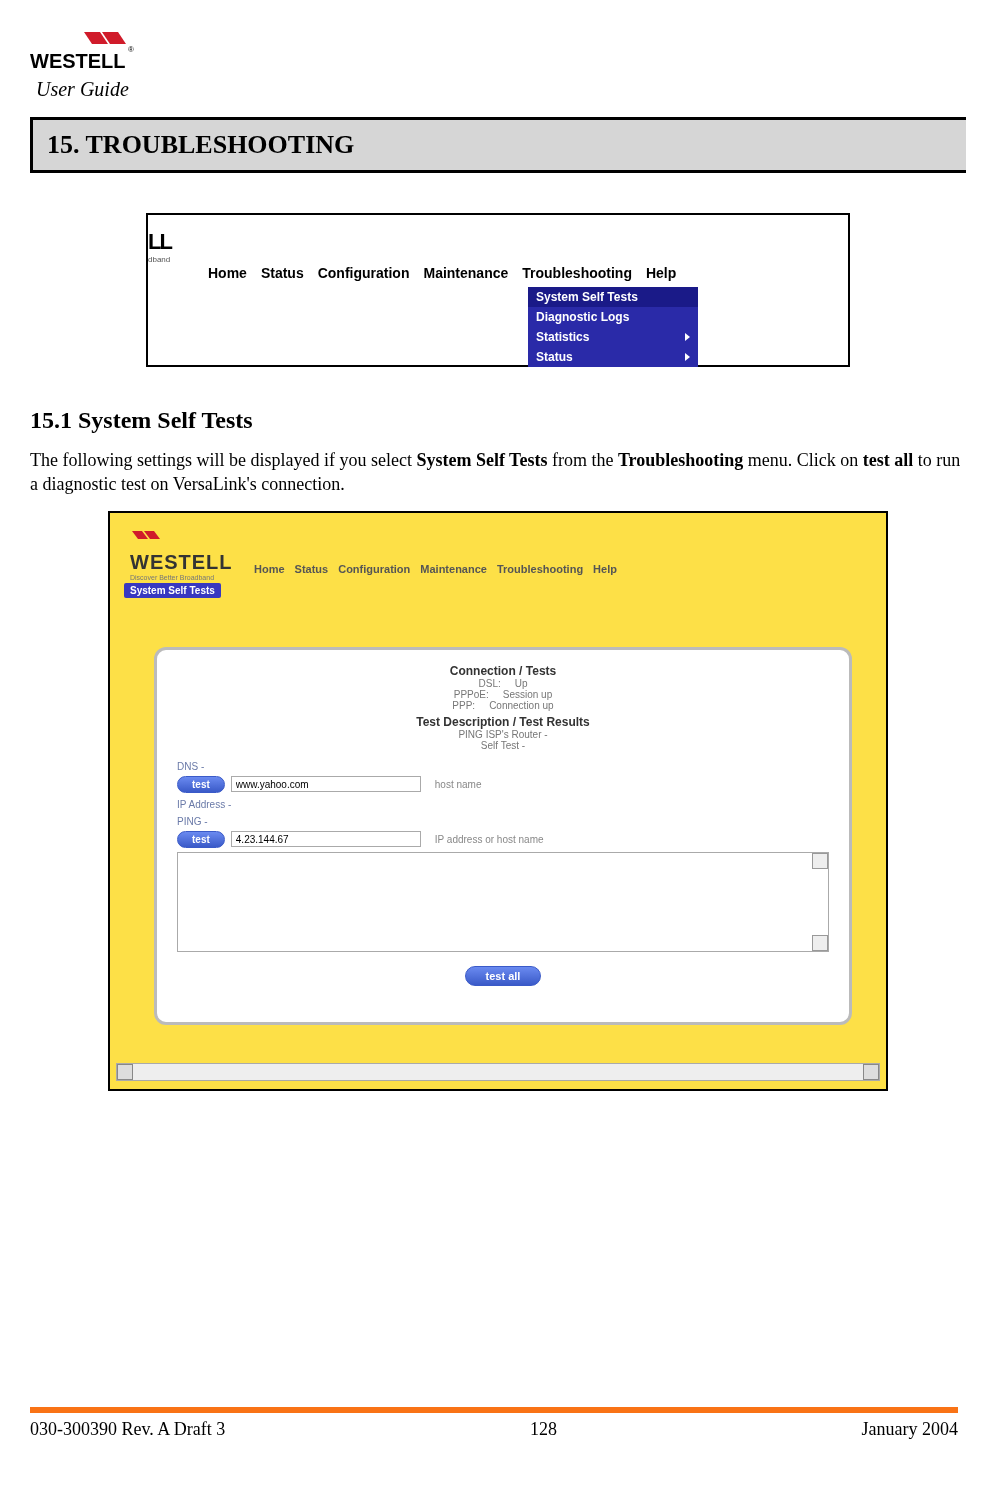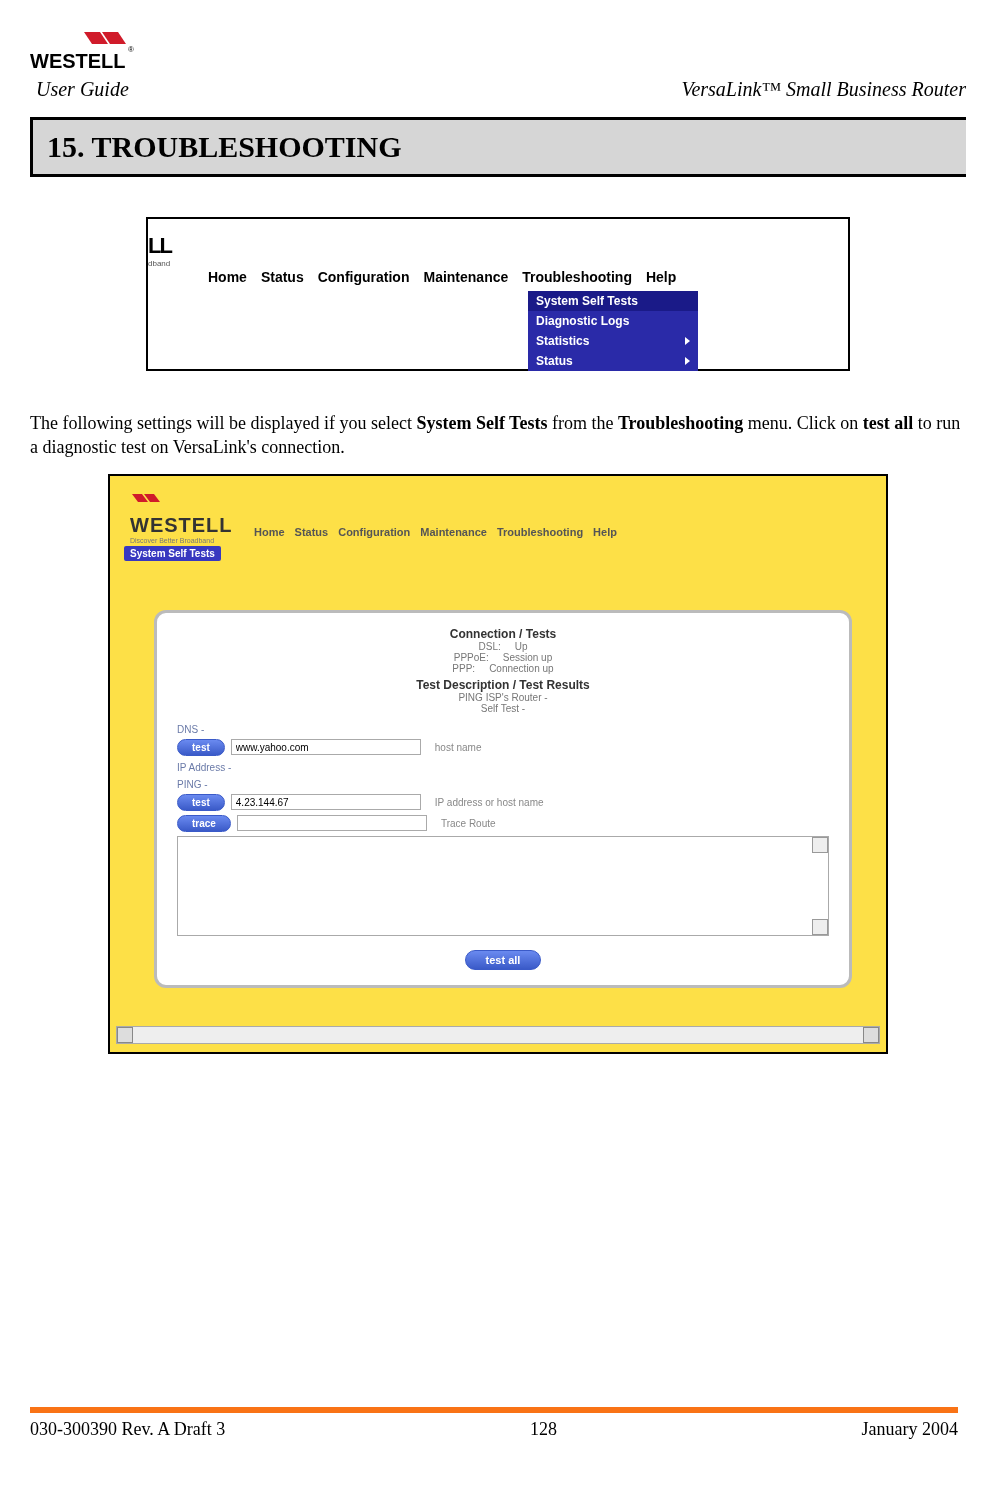--- a/index.html
+++ b/index.html
@@ -24,21 +24,21 @@
   }
   .logo-block { width: 130px; }
   .logo-svg { display:block; }
   .header-left-sub { font-style: italic; font-size: 20px; margin-top: 2px; padding-left: 6px;}
   .header-right { font-style: italic; font-size: 20px; text-align: right; }
   .section-banner {
     background: #d6d6d6;
     border: 3px solid #000;
     border-right: none;
     padding: 10px 14px;
-    font-size: 30px;
+    font-size: 26px;
     font-weight: bold;
     margin-top: 6px;
     margin-bottom: 40px;
   }
   .screenshot-frame {
     border: 2px solid #000;
     margin: 4px auto 40px auto;
     width: 700px;
     background: #fde047;
     position: relative;
@@ -186,21 +186,20 @@
       <div class="logo-block">
         <svg class="logo-svg" width="110" height="46" viewBox="0 0 110 46">
           <path d="M54 2 L70 2 L78 14 L62 14 Z" fill="#d01b2a"></path>
           <path d="M72 2 L88 2 L96 14 L80 14 Z" fill="#d01b2a"></path>
           <text x="0" y="38" font-family="Arial" font-weight="bold" font-size="20" fill="#000">WESTELL</text>
           <text x="98" y="22" font-family="Arial" font-size="8" fill="#000">®</text>
         </svg>
       </div>
       <div class="header-left-sub">User Guide</div>
     </div>
-    <div class="header-right">VersaLink™  Small Business Router</div>
   </div>
 
   <div class="section-banner">15.  TROUBLESHOOTING</div>
 
   <div class="screenshot-frame ss1">
     <div class="ss1-inner">
       <div class="ss1-logo-frag">
         <div class="ll">LL</div>
         <div class="tag">dband</div>
       </div>
@@ -224,20 +223,21 @@
             <span class="arrow-right"></span>
           </div>
         <div class="dd-item">
             <span>Status</span>
             <span class="arrow-right"></span>
           </div>
       </div>
     </div>
   </div>
 
+  <div class="subheading">15.1 System Self Tests</div>
 
   <div class="body-text">
     <span>The following settings will be displayed if you select </span><b>System Self Tests</b><span> from the </span><b>Troubleshooting</b><span> menu. Click on </span><b>test all</b><span> to run a diagnostic test on VersaLink's connection.</span>
   </div>
 
   <div class="screenshot-frame ss2">
     <div class="ss2-inner">
       <div class="ss2-logo">
         <svg width="36" height="18" viewBox="0 0 36 18">
             <path d="M2 2 L12 2 L18 10 L8 10 Z" fill="#d01b2a"></path>
@@ -287,25 +287,20 @@
             <input class="ss2-input" value="www.yahoo.com" style="">
             <span class="ss2-label-side">host name</span>
           </div>
           <div class="ss2-section-label">IP Address -</div>
           <div class="ss2-section-label">PING       -</div>
           <div class="ss2-form-row">
             <span class="ss2-btn">test</span>
             <input class="ss2-input" value="4.23.144.67" style="">
             <span class="ss2-label-side">IP address or host name</span>
           </div>
-          <div class="ss2-form-row">
-            <span class="ss2-btn">trace</span>
-            <input class="ss2-input" style="">
-            <span class="ss2-label-side">Trace Route</span>
-          </div>
           <div class="ss2-textarea">
             <div class="ss2-scroll-stub" style="top:0"></div>
             <div class="ss2-scroll-stub" style="top:auto;bottom:0"></div>
           </div>
           <div class="ss2-testall">
             <span class="ss2-btn" style="padding:3px 20px;font-size:11px">test all</span>
           </div>
         </div>
       </div>
 

